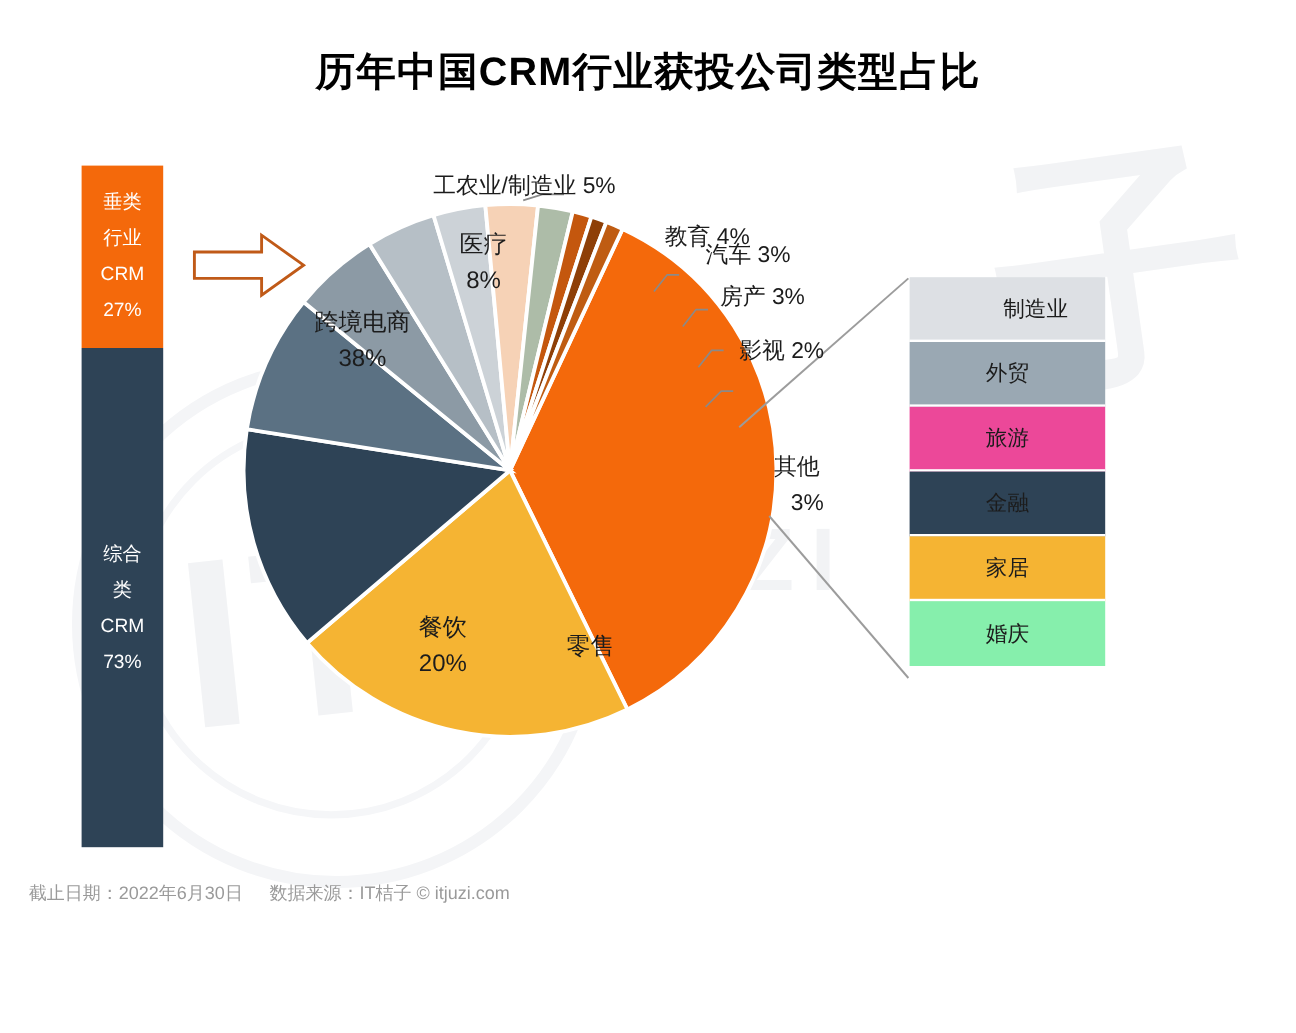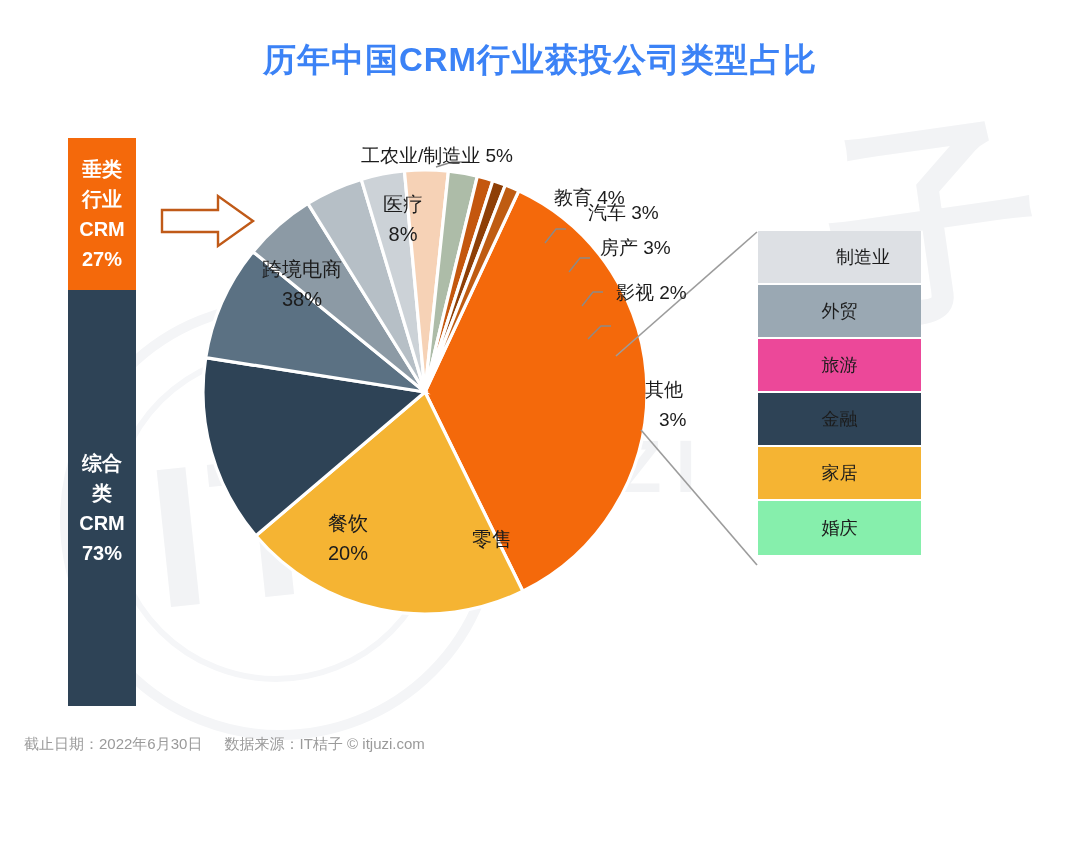--- a/index.html
+++ b/index.html
@@ -72,21 +72,21 @@
 
   
   .title {
     position: absolute;
     left: 0;
     top: 38px;
     width: 1080px;
     text-align: center;
     font-size: 33px;
     font-weight: bold;
-    color: #3b82f6;
+    color: #000000;
     letter-spacing: 1px;
     z-index: 5;
   }
 
   
   .sidebar {
     position: absolute;
     left: 68px;
     top: 138px;
     width: 68px;
@@ -94,22 +94,22 @@
     z-index: 5;
   }
   .bar-seg {
     width: 100%;
     box-sizing: border-box;
     display: flex;
     flex-direction: column;
     justify-content: center;
     align-items: center;
     color: #ffffff;
-    font-weight: bold;
-    font-size: 20px;
+    font-weight: normal;
+    font-size: 16px;
     line-height: 30px;
   }
   .bar-top {
     height: 152px;
     background: #f4690b;
   }
   .bar-bottom {
     height: 416px;
     background: #2e4356;
   }
@@ -242,21 +242,21 @@
 
     <g stroke="#8a8a8a" stroke-width="1.4" fill="none">
       <polyline points="545,243 556,229 566,229"></polyline>
       <polyline points="569,272 580,258 590,258"></polyline>
       <polyline points="582,306 593,292 603,292"></polyline>
       <polyline points="588,339 601,326 611,326"></polyline>
       <polyline points="436,167 452,162 470,162"></polyline>
     </g>
   </svg>
 
-  <div class="pie-label inner big" style="left:300px; top:508px; width:96px;">
+  <div class="pie-label inner big" style="left:321px; top:508px; width:96px;">
     <div>餐饮</div>
     <div>20%</div>
   </div>
 
   <div class="pie-label inner big" style="left:402px; top:524px; width:180px;">
     <div>零售</div>
   </div>
 
   <div class="pie-label inner big" style="left:222px; top:254px; width:160px;text-align:center;">
     <div>跨境电商</div>

